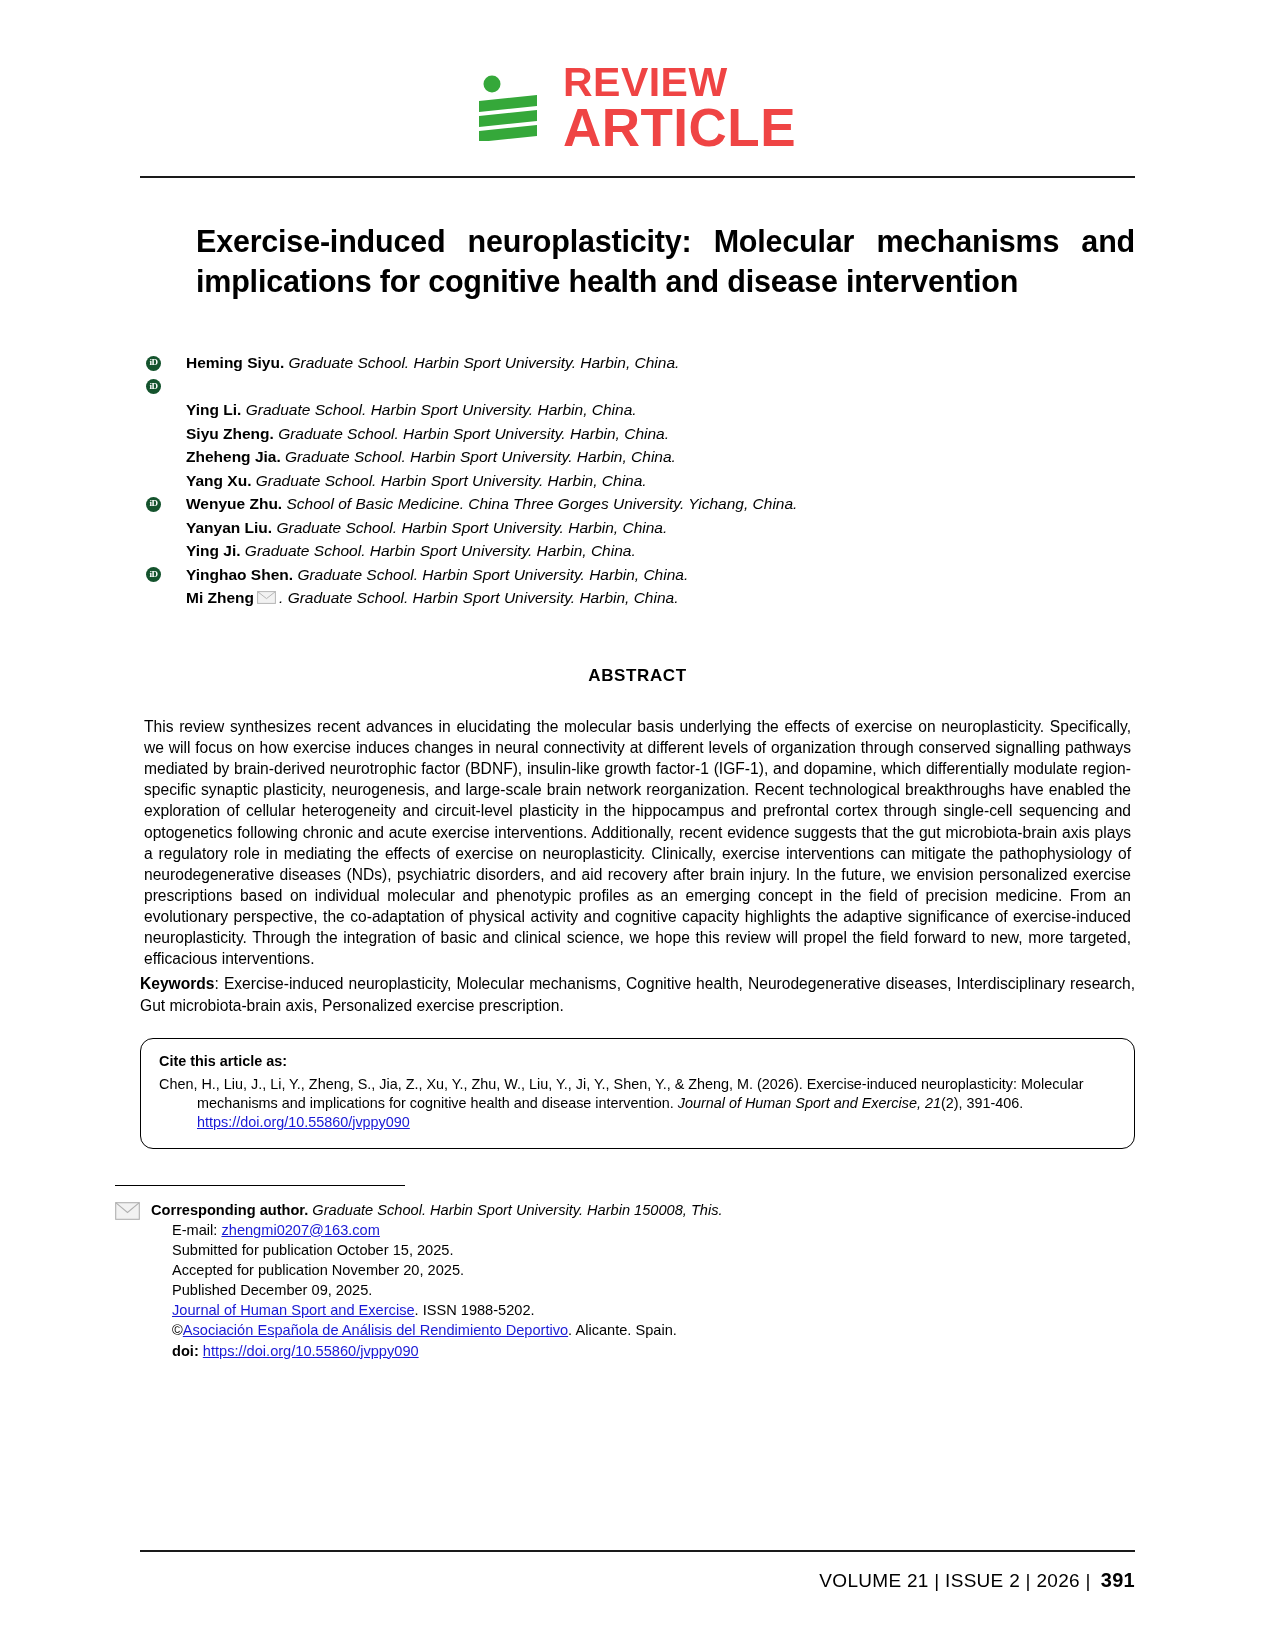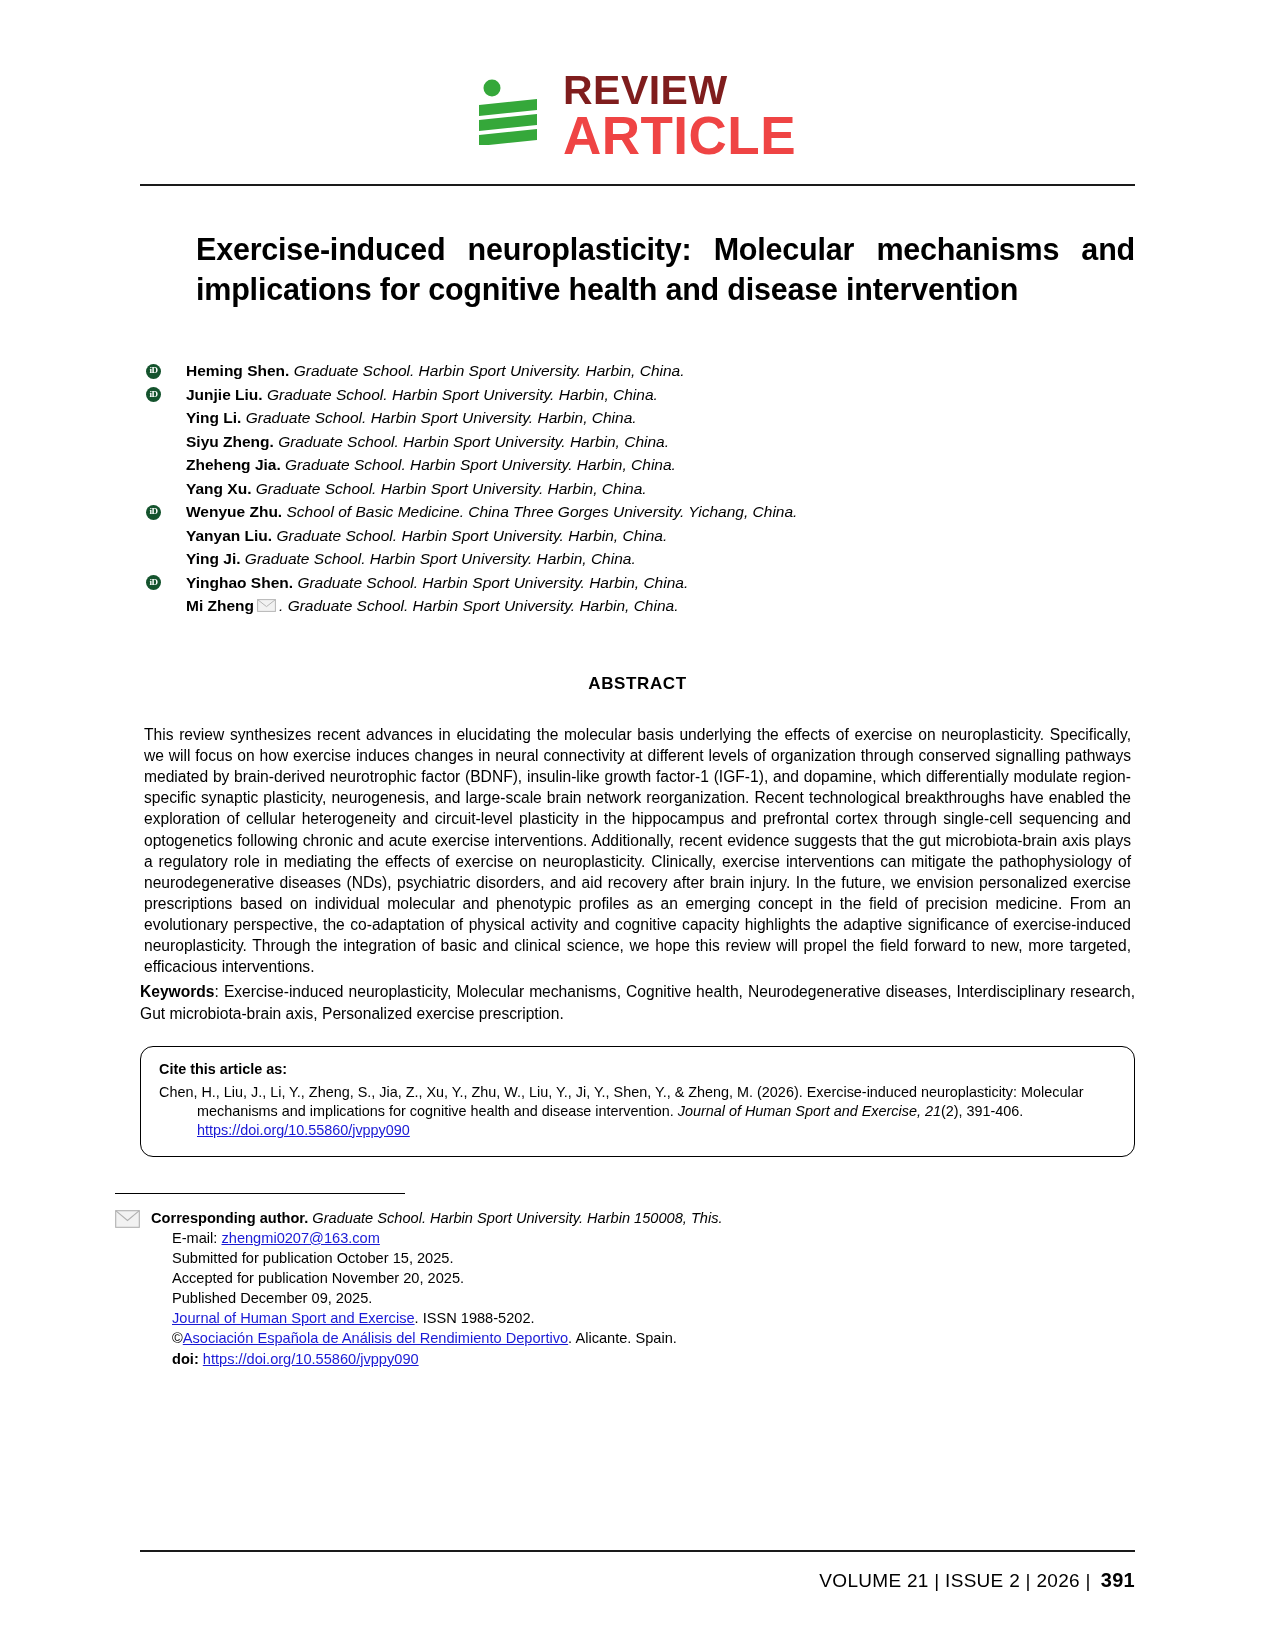--- a/index.html
+++ b/index.html
@@ -45,22 +45,21 @@
   .logo-words {
     display: flex;
     flex-direction: column;
     justify-content: center;
     line-height: 0.98;
   }
   .logo-review {
     font-size: 41px;
     font-weight: bold;
     letter-spacing: 0.5px;
-    color: #7f1d1d;
-    margin-top: 8px;
+    color: #ef4444;
   }
   .logo-article {
     font-size: 53px;
     font-weight: bold;
     letter-spacing: 0.5px;
     color: #ef4444;
   }
 
   .header-rule {
     margin: 22px 140px 0 140px;
@@ -253,32 +252,28 @@
 
   <div class="title">Exercise-induced neuroplasticity: Molecular mechanisms and implications for cognitive health and disease intervention</div>
 
   <div class="authors">
 
     <div class="author-row">
       <div class="orcid-slot">
         <span class="orcid">iD</span>
       </div>
       <div class="author-text">
-        <span class="author-name">Heming Shen.</span>
+        <span class="author-name">Heming Siyu.</span>
         <span class="author-aff">Graduate School. Harbin Sport University. Harbin, China.</span>
       </div>
     </div>
 
     <div class="author-row">
       <div class="orcid-slot">
         <span class="orcid">iD</span>
-      </div>
-      <div class="author-text">
-        <span class="author-name">Junjie Liu.</span>
-        <span class="author-aff">Graduate School. Harbin Sport University. Harbin, China.</span>
       </div>
     </div>
 
     <div class="author-row">
       <div class="orcid-slot"></div>
       <div class="author-text">
         <span class="author-name">Ying Li.</span>
         <span class="author-aff">Graduate School. Harbin Sport University. Harbin, China.</span>
       </div>
     </div>

